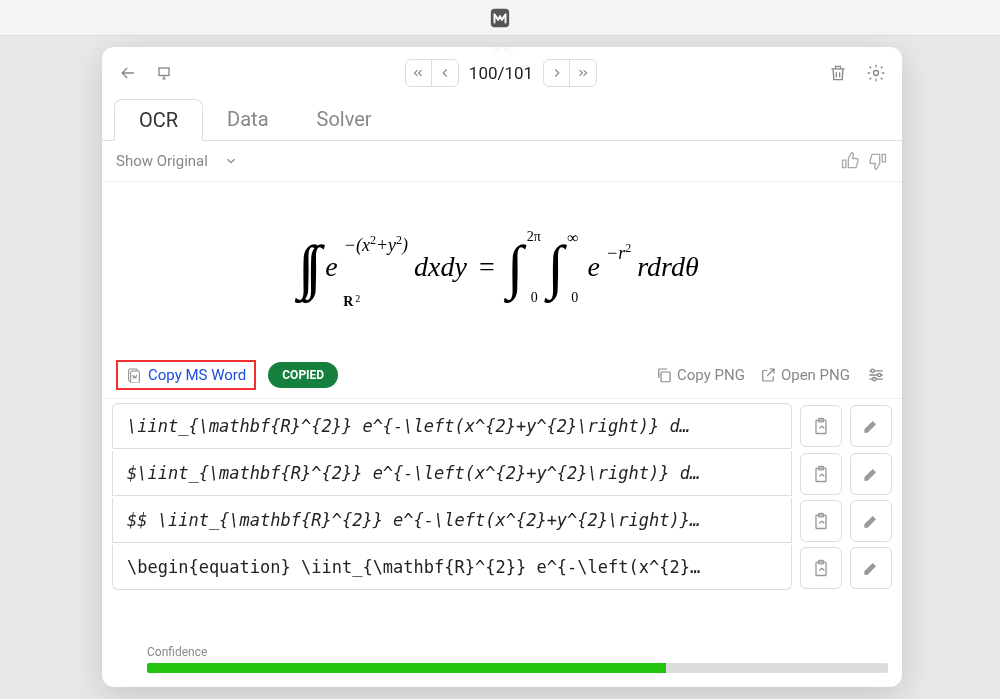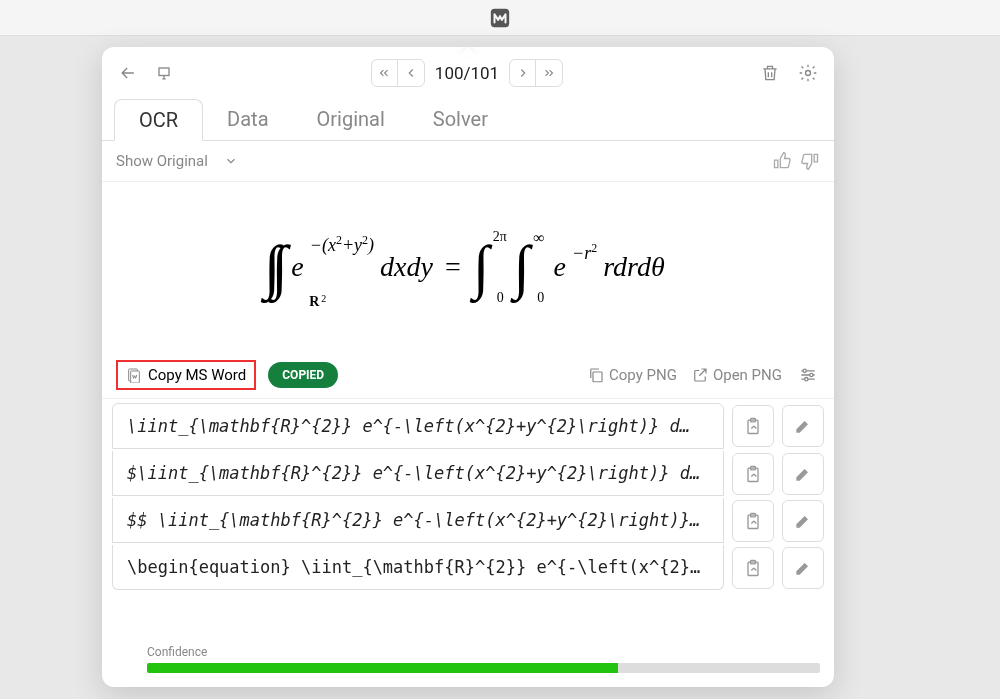--- a/index.html
+++ b/index.html
@@ -19,21 +19,21 @@
       border-bottom: 1px solid #ddd;
     }
     .app-logo {
       width: 22px; height: 22px;
       fill: #555;
     }
     .popup {
       position: absolute;
       top: 47px;
       left: 102px;
-      width: 732px;
+      width: 800px;
       height: 640px;
       background: #fff;
       border-radius: 12px;
       box-shadow: 0 8px 32px rgba(0,0,0,0.15);
       display: flex;
       flex-direction: column;
       overflow: hidden;
     }
     .popup::before {
       content: "";
@@ -137,21 +137,21 @@
       gap: 12px;
       border-bottom: 1px solid #eee;
     }
     .copy-word {
       border: 2px solid #f03030;
       padding: 4px 8px;
       display: flex; align-items: center; gap: 6px;
       cursor: pointer;
     }
     .copy-word svg { width: 16px; height: 16px; stroke: #888; fill: none; stroke-width: 1.5; }
-    .copy-word span { color: #000000; font-size: 15px; }
+    .copy-word span { color: #1d4ed8; font-size: 15px; }
     .copied-pill {
       background: #15803d;
       color: #fff;
       font-weight: 700;
       font-size: 12px;
       padding: 6px 14px;
       border-radius: 16px;
     }
     .actions-right { margin-left: auto; display: flex; gap: 14px; align-items: center; }
     .action-link { display: flex; align-items: flex-end; gap: 4px; color: #888; font-size: 15px; cursor: pointer; }
@@ -267,21 +267,20 @@
             <circle cx="12" cy="12" r="3"></circle>
             <path d="M12 2v3M12 19v3M4.2 4.2l2.1 2.1M17.7 17.7l2.1 2.1M2 12h3M19 12h3M4.2 19.8l2.1-2.1M17.7 6.3l2.1-2.1"></path>
           </svg>
       </div>
     </div>
   </div>
 
   <div class="tabs">
     <div class="tab active">OCR</div>
     <div class="tab">Data</div>
-    <div class="tab">Original</div>
     <div class="tab">Solver</div>
   </div>
 
   <div class="content">
 
     <div class="subbar">
       <div class="show-original">
         <span>Show Original</span>
         <svg viewBox="0 0 24 24">
             <path d="M6 9l6 6 6-6"></path>

